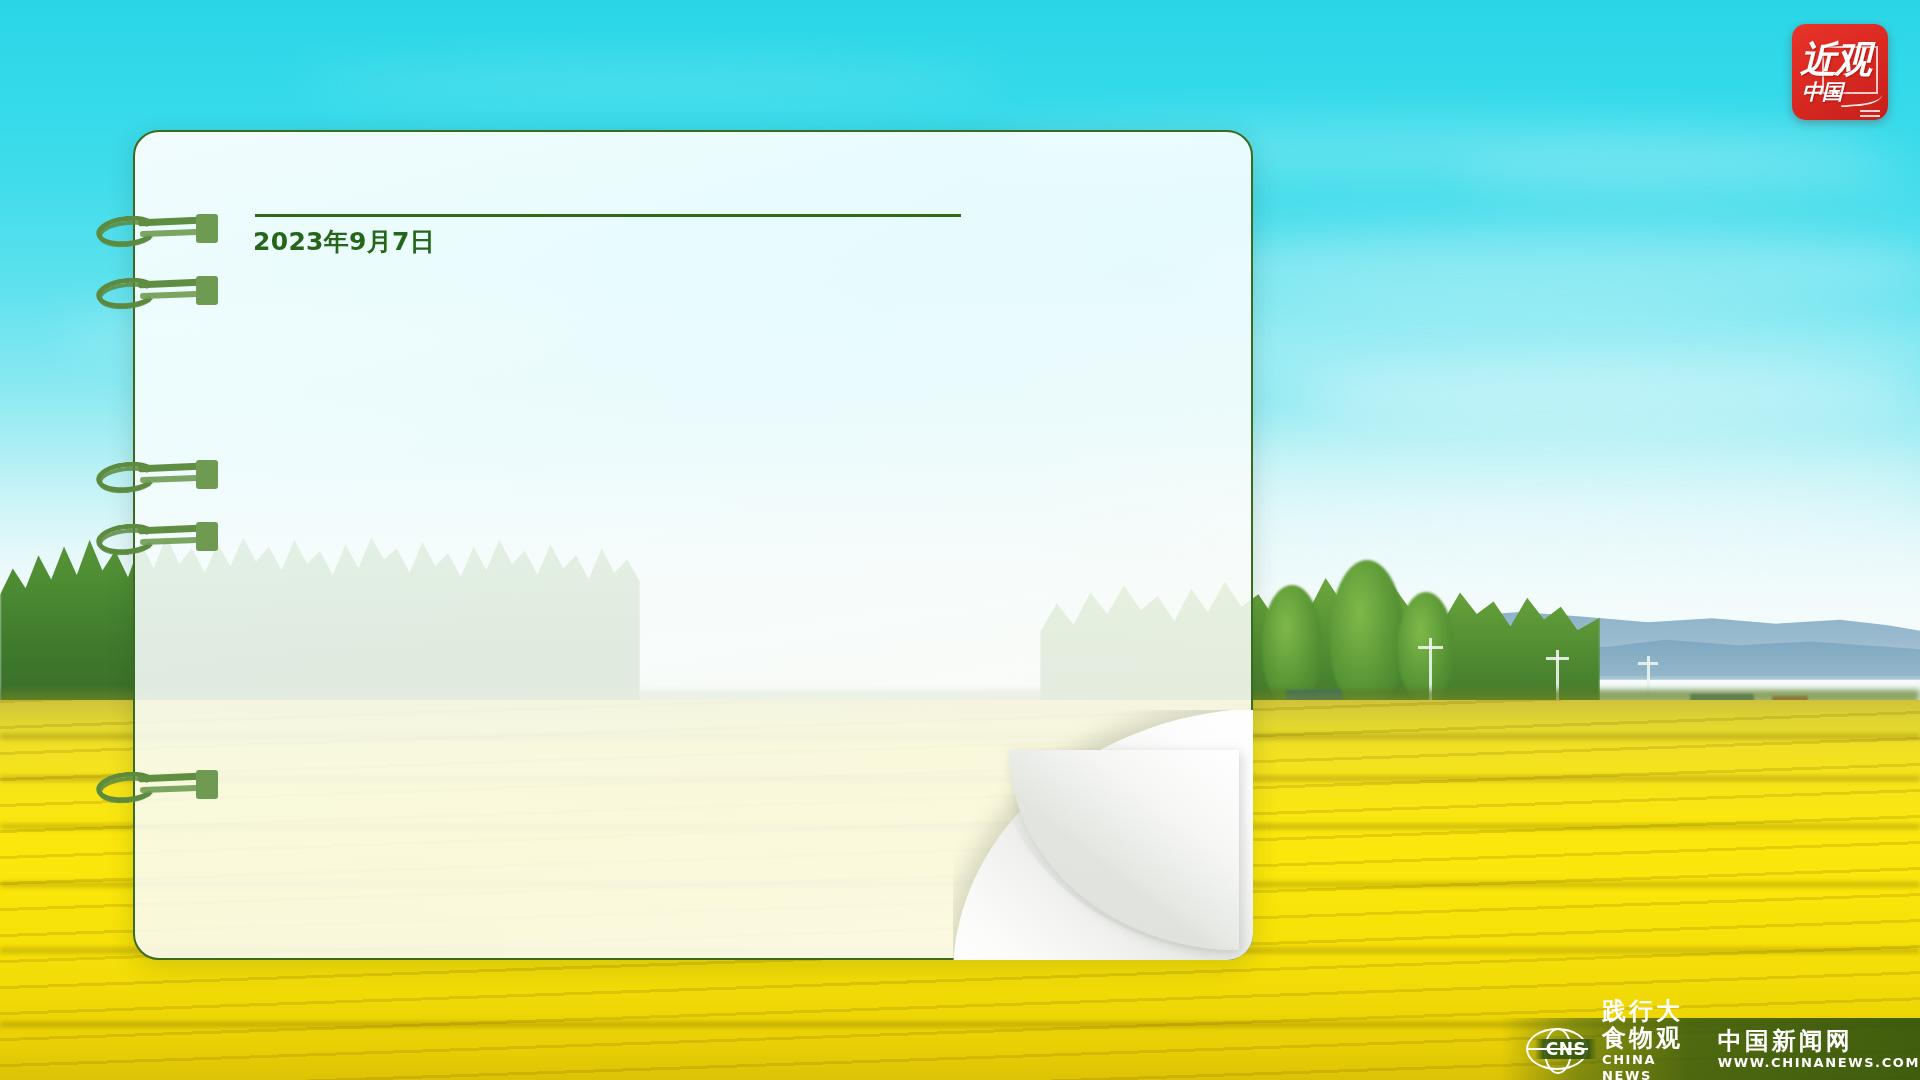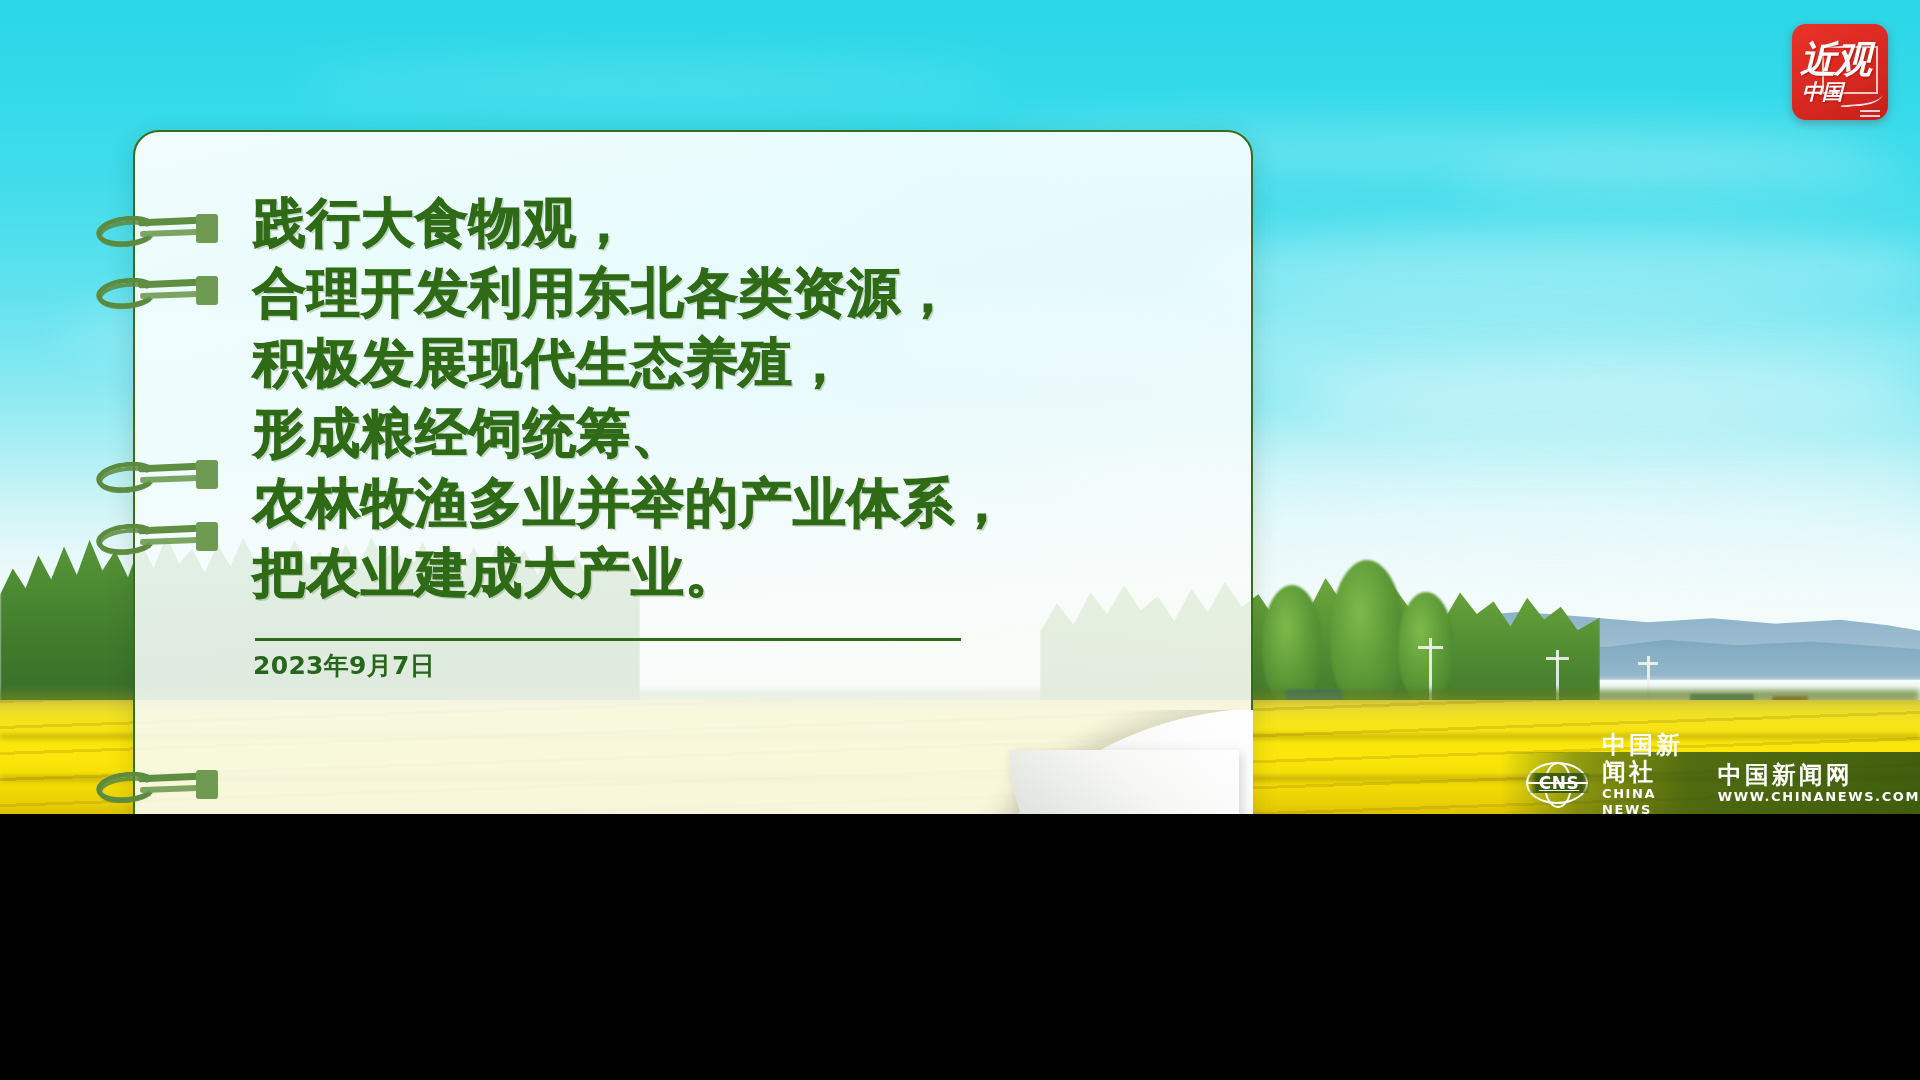--- a/index.html
+++ b/index.html
@@ -1,19 +1,19 @@
 <!DOCTYPE html>
 <html><head>
 <meta charset="utf-8">
 <style>
   * { margin:0; padding:0; box-sizing:border-box; }
   html,body{ width:1920px; height:1080px; overflow:hidden; background:#000; }
   body{ font-family:"DejaVu Sans","Liberation Sans",sans-serif; }
 
-  #stage{ position:relative; width:1920px; height:814px; overflow:hidden; }
+  #stage{ position:relative; width:1920px; height:1080px; overflow:hidden; }
 
   
   .bg{ position:absolute; inset:0; }
 
   .sky{
     position:absolute; left:0; right:0; top:0; height:700px;
     background:
       linear-gradient(180deg,
         #2ad6e6 0%,
         #34daea 14%,
@@ -251,25 +251,24 @@
   }
   .cnsGlobe::before{
     content:""; position:absolute; left:50%; top:-2px; width:24px; height:42px;
     margin-left:-13px; border:2px solid #fff; border-radius:50%;
   }
   .cnsGlobe::after{
     content:""; position:absolute; left:-2px; top:50%; width:62px; height:0;
     margin-top:-1px; border-top:2px solid #fff;
   }
   .cnsText{
-    position:absolute; left:0; top:50%; width:62px; margin-top:-10px;
+    position:absolute; left:7px; top:50%; width:62px; margin-top:-10px;
     text-align:center; color:#fff; font-weight:700; font-size:17px;
     line-height:20px; letter-spacing:.5px;
     background:linear-gradient(90deg, rgba(50,84,15,0) 0%, rgba(50,84,15,.9) 14%, rgba(50,84,15,.9) 86%, rgba(50,84,15,0) 100%);
-    text-decoration:underline;
   }
   .wmCol{ display:flex; flex-direction:column; justify-content:center; }
   .wmCn{ color:#fff; font-weight:700; font-size:24px; line-height:27px; letter-spacing:3px; }
   .wmEn{ color:#fff; font-weight:700; font-size:13px; line-height:16px; letter-spacing:1.6px; }
   .wmGap{ width:8px; }
 </style>
 </head>
 <body>
 
 <div id="stage">
@@ -328,28 +327,20 @@
   <div class="card">
 
     <div class="curlWrap">
       <div class="curlShadow"></div>
       <div class="curlPage"></div>
       <div class="curlFold"></div>
       <div class="curlEdge"></div>
     </div>
 
     <div class="cardInner">
-      <div class="quote">
-        <div class="qline">践行大食物观，</div>
-        <div class="qline">合理开发利用东北各类资源，</div>
-        <div class="qline">积极发展现代生态养殖，</div>
-        <div class="qline">形成粮经饲统筹、</div>
-        <div class="qline">农林牧渔多业并举的产业体系，</div>
-        <div class="qline">把农业建成大产业。</div>
-      </div>
 
       <div class="divider"></div>
 
       <div class="qdate">2023年9月7日</div>
     </div>
   </div>
 
   <div class="rings">
     <div class="ring" style="left:96px; top:212px;">
       <span class="loopBack"></span>
@@ -386,21 +377,21 @@
         <span class="bar2"></span>
         <span class="cap"></span>
     </div>
   </div>
 
   <div class="watermark">
     <div class="cnsGlobe">
       <div class="cnsText">CNS</div>
     </div>
     <div class="wmCol">
-      <div class="wmCn">中国新闻社</div>
+      <div class="wmCn">践行大食物观</div>
       <div class="wmEn">CHINA NEWS SERVICE</div>
     </div>
     <div class="wmGap"></div>
     <div class="wmCol">
       <div class="wmCn">中国新闻网</div>
       <div class="wmEn">WWW.CHINANEWS.COM</div>
     </div>
   </div>
 
 </div>

